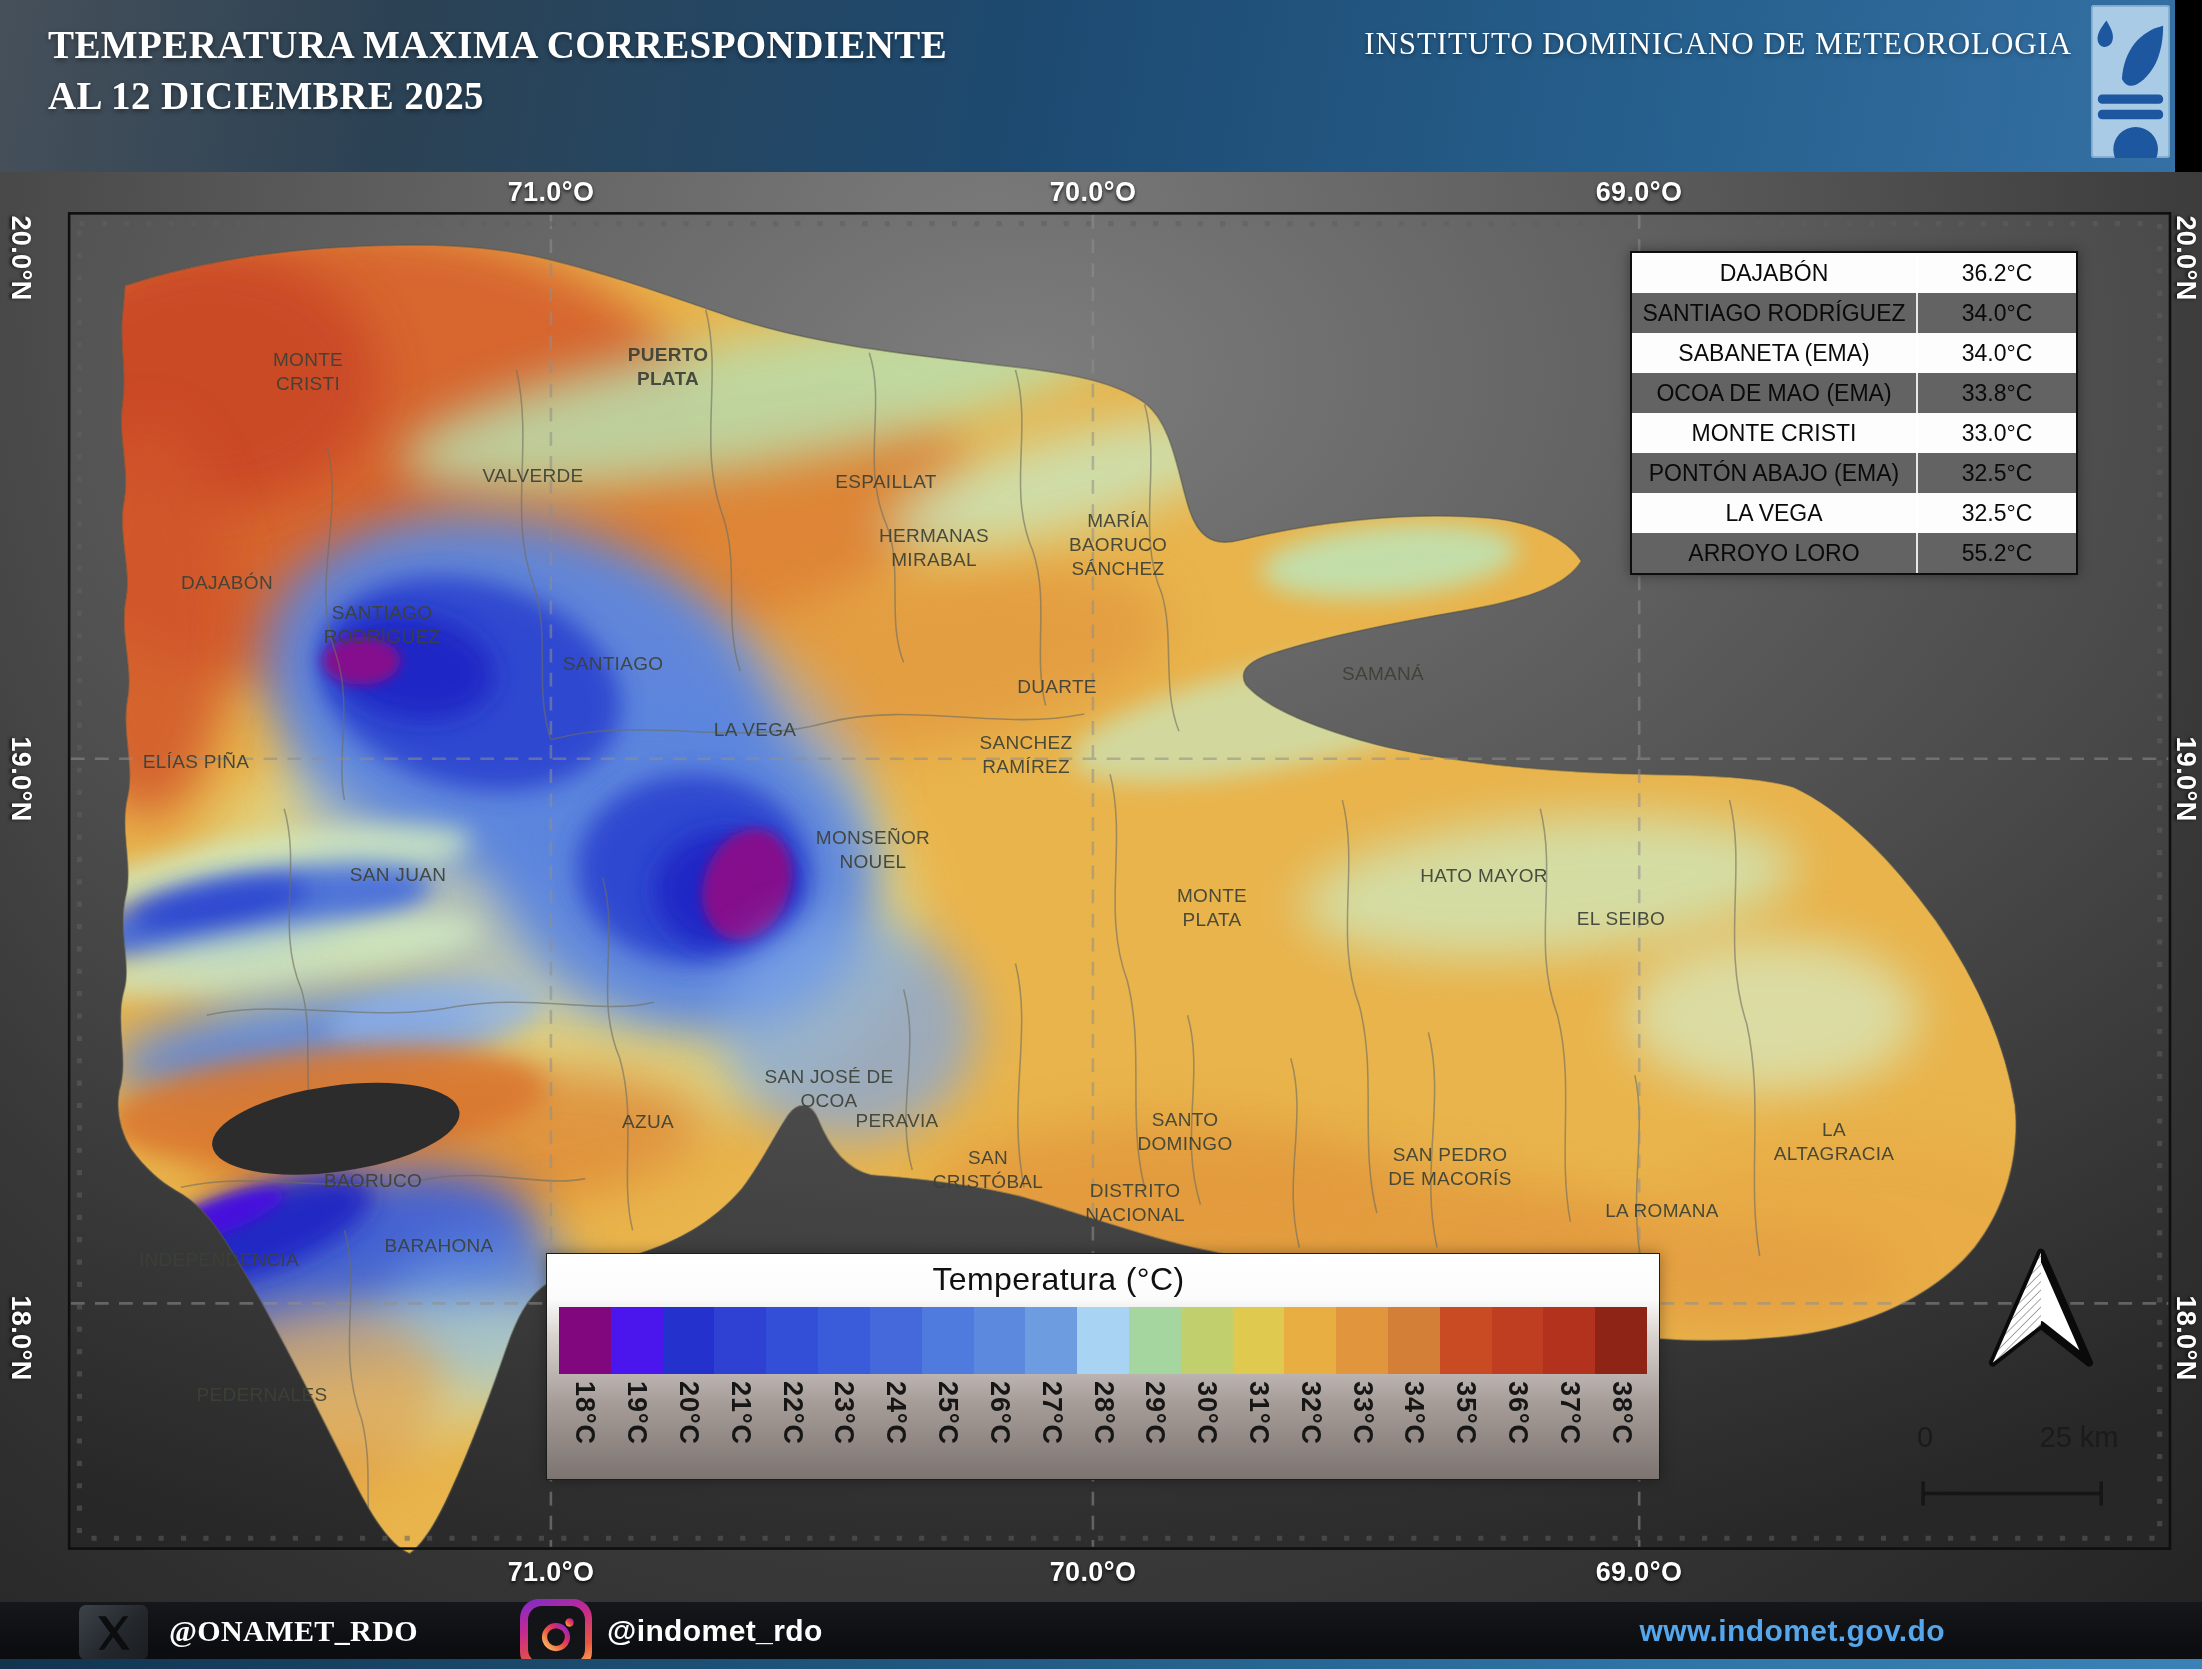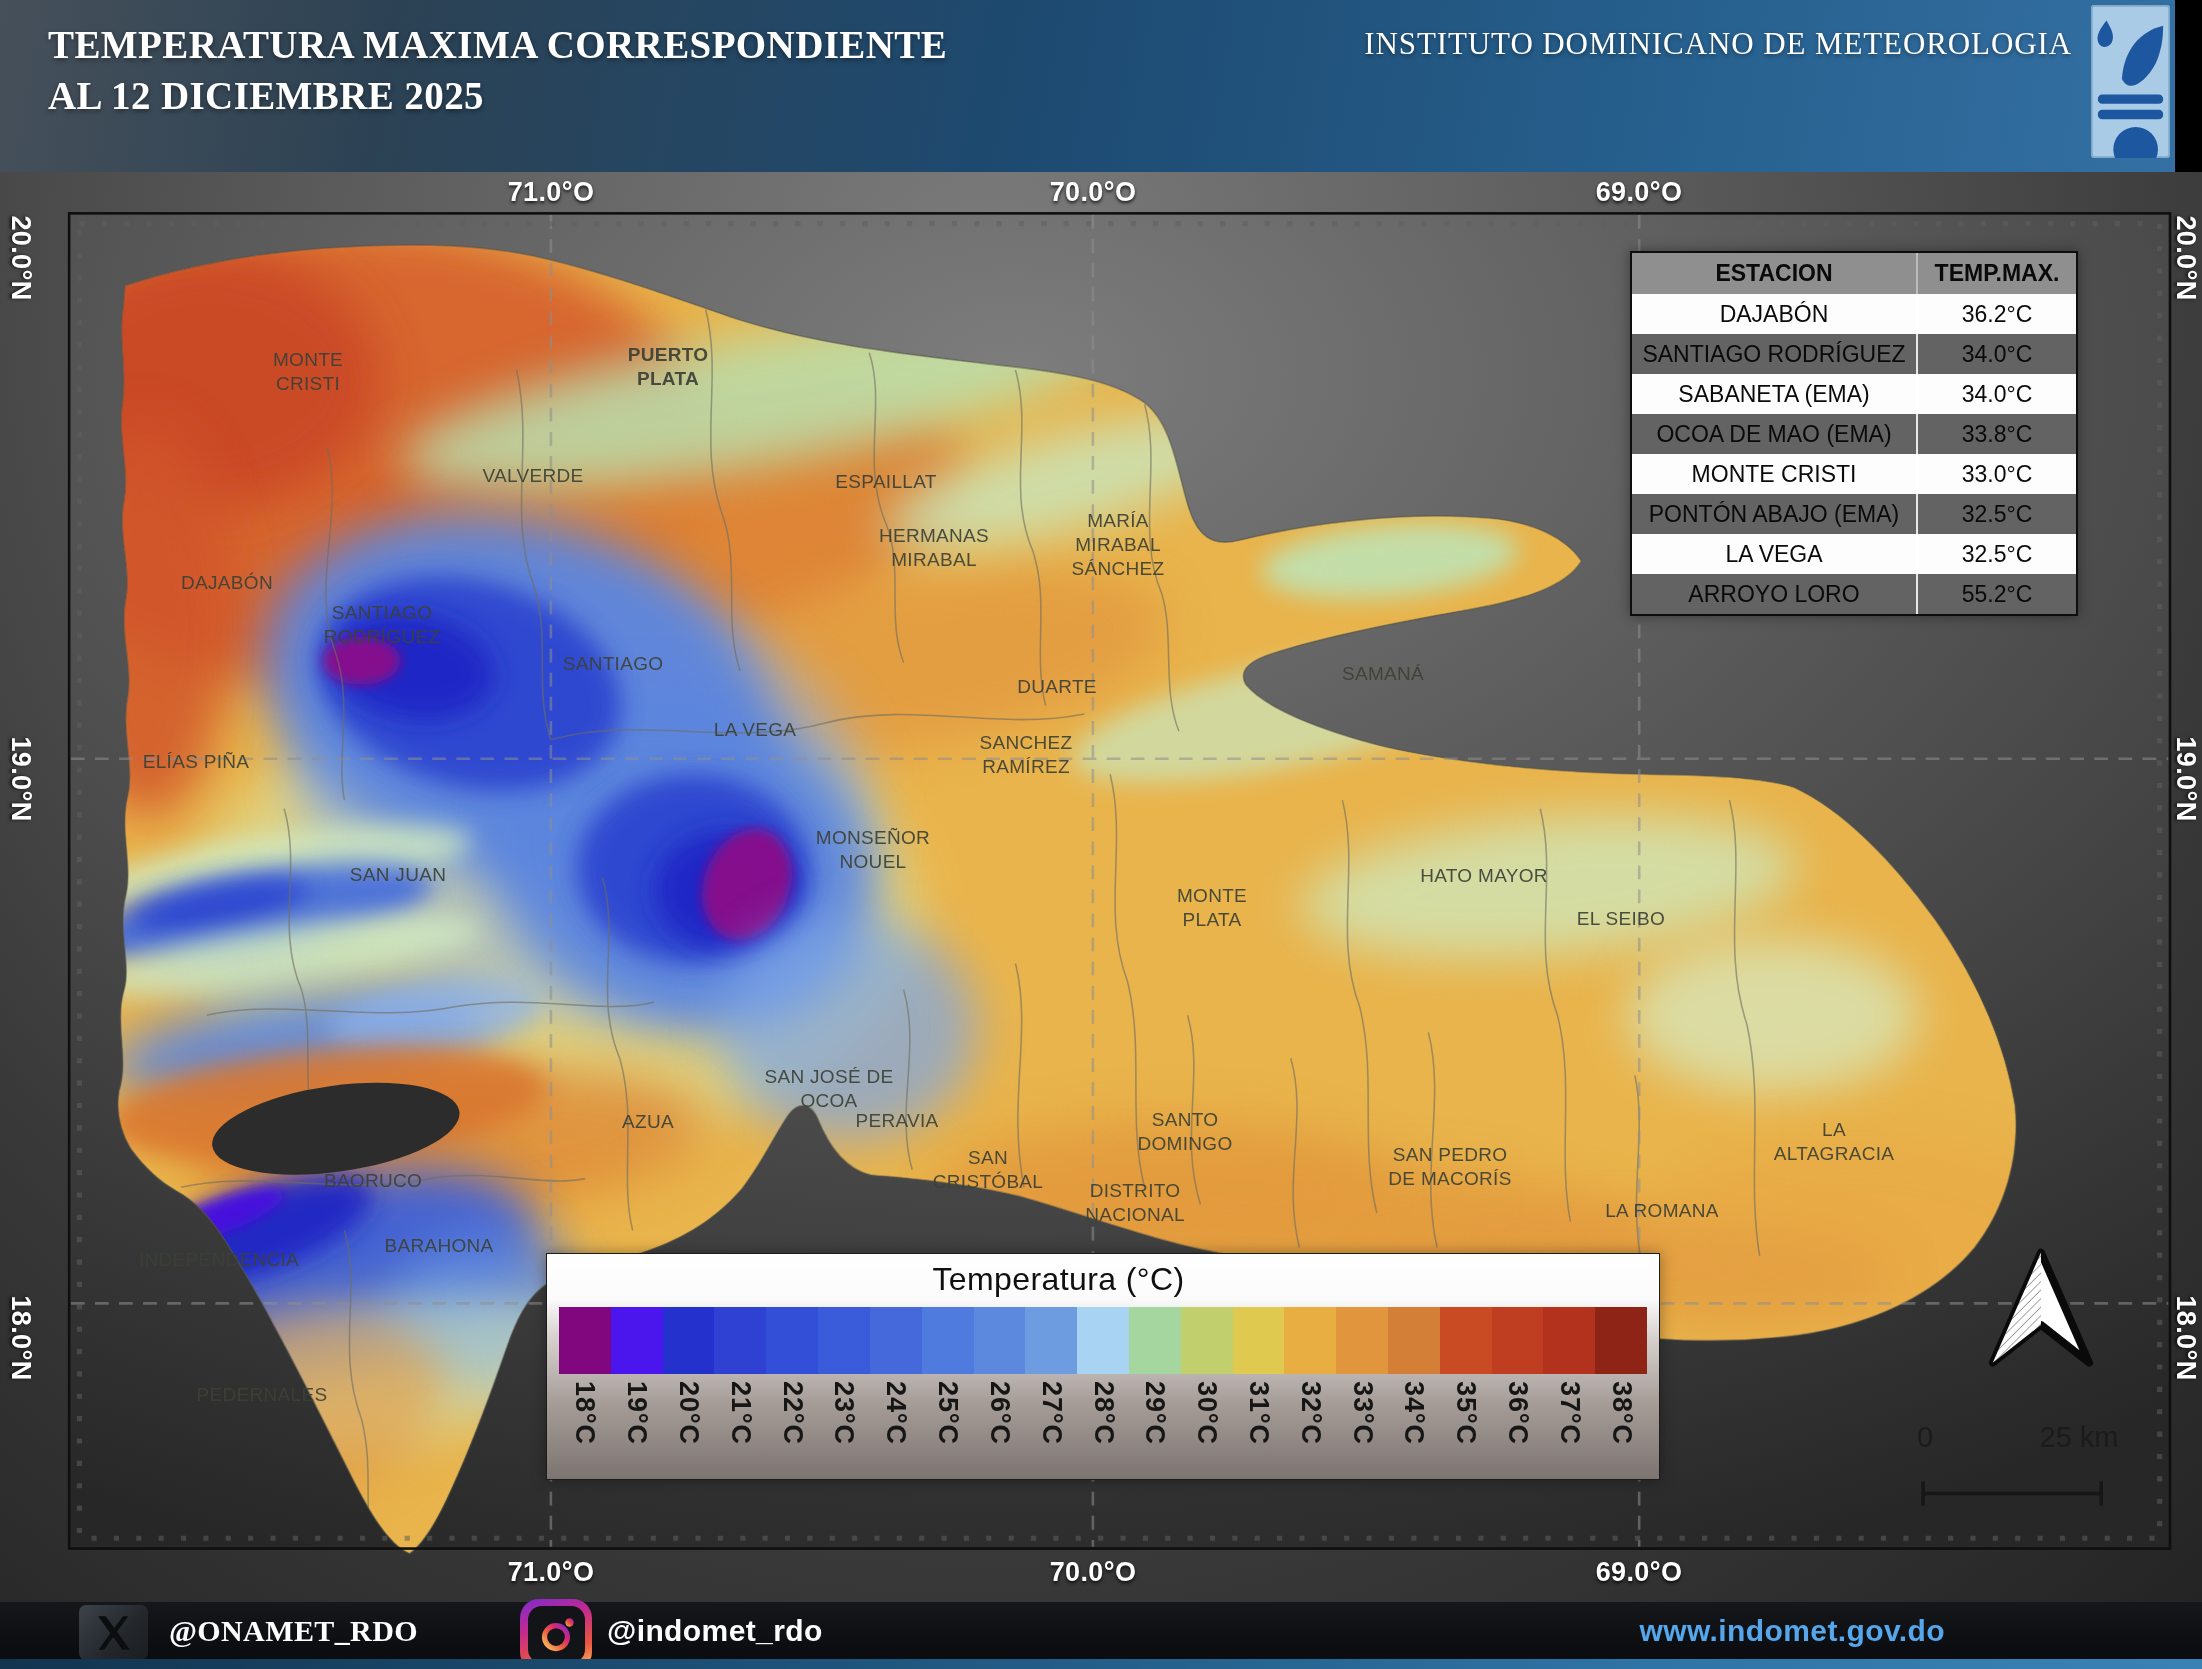--- a/index.html
+++ b/index.html
@@ -273,21 +273,21 @@
 PLATA</div>
         <div class="prov" style="left: 533px; top: 304px;">VALVERDE</div>
         <div class="prov" style="left: 227px; top: 411px;">DAJABÓN</div>
         <div class="prov" style="left: 382px; top: 453px;">SANTIAGO
 RODRÍGUEZ</div>
         <div class="prov" style="left: 613px; top: 492px;">SANTIAGO</div>
         <div class="prov" style="left: 886px; top: 310px;">ESPAILLAT</div>
         <div class="prov" style="left: 934px; top: 376px;">HERMANAS
 MIRABAL</div>
         <div class="prov" style="left: 1118px; top: 373px;">MARÍA
-MIRABAL
+BAORUCO
 SÁNCHEZ</div>
         <div class="prov" style="left: 1057px; top: 515px;">DUARTE</div>
         <div class="prov" style="left: 1383px; top: 502px;">SAMANÁ</div>
         <div class="prov" style="left: 196px; top: 590px;">ELÍAS PIÑA</div>
         <div class="prov" style="left: 755px; top: 558px;">LA VEGA</div>
         <div class="prov" style="left: 1026px; top: 583px;">SANCHEZ
 RAMÍREZ</div>
         <div class="prov" style="left: 398px; top: 703px;">SAN JUAN</div>
         <div class="prov" style="left: 873px; top: 678px;">MONSEÑOR
 NOUEL</div>
@@ -310,24 +310,20 @@
         <div class="prov" style="left: 1662px; top: 1039px;">LA ROMANA</div>
         <div class="prov" style="left: 1834px; top: 970px;">LA
 ALTAGRACIA</div>
         <div class="prov" style="left: 373px; top: 1009px;">BAORUCO</div>
         <div class="prov" style="left: 219px; top: 1088px;">INDEPENDENCIA</div>
         <div class="prov" style="left: 439px; top: 1074px;">BARAHONA</div>
         <div class="prov" style="left: 262px; top: 1223px;">PEDERNALES</div>
       </div>
 
     <div class="station-table">
-      <div class="thead">
-        <div class="th name">ESTACION</div>
-        <div class="th temp">TEMP.MAX.</div>
-      </div>
       <div>
 
           <div class="trow">
             <div class="td name">DAJABÓN</div>
             <div class="td temp">36.2°C</div>
           </div>
 
           <div class="trow">
             <div class="td name">SANTIAGO RODRÍGUEZ</div>
             <div class="td temp">34.0°C</div>

